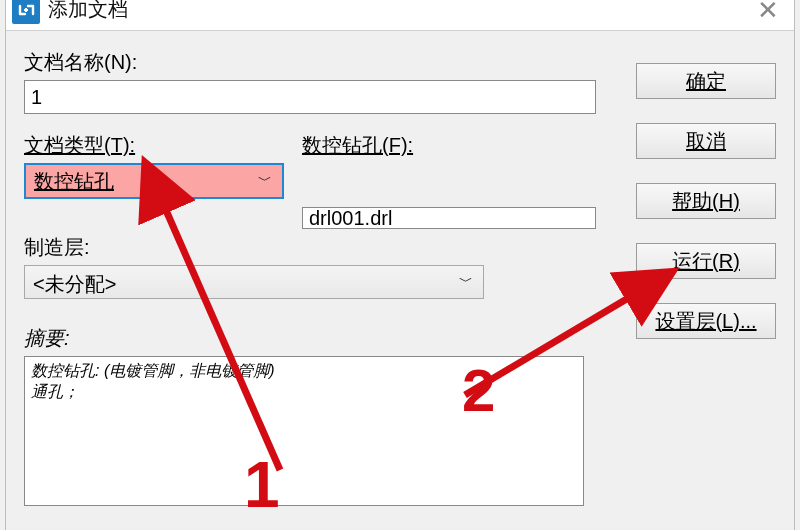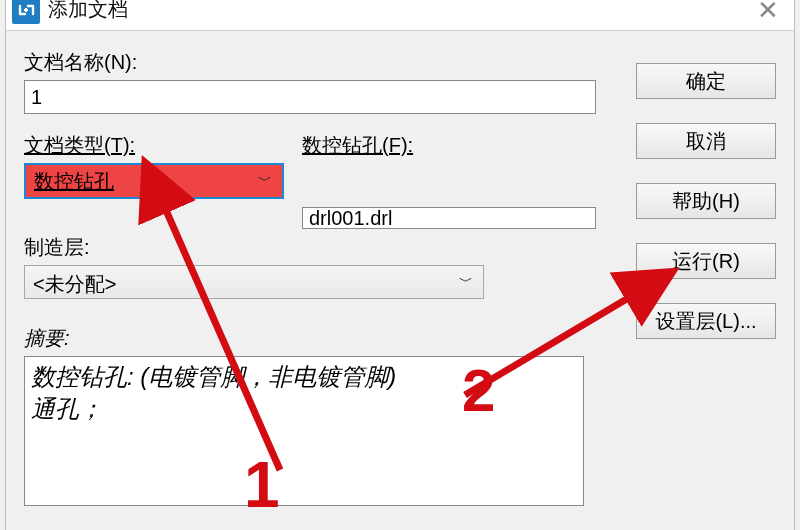--- a/index.html
+++ b/index.html
@@ -65,20 +65,21 @@
   }
   .main-col {
     flex: 1;
   }
   .side-col {
     width: 140px;
     display: flex;
     flex-direction: column;
     gap: 24px;
     padding-top: 14px;
+    text-decoration: underline;
   }
   .label {
     font-size: 20px;
     color: #000;
     margin-bottom: 4px;
     display: block;
   }
   .text-input {
     width: 100%;
     height: 34px;
@@ -96,21 +97,21 @@
   }
   .col-type {
     width: 260px;
   }
   .col-output {
     flex: 1;
   }
   .combo {
     position: relative;
     height: 36px;
-    background: #ef4444;
+    background: #fca5a5;
     border: 2px solid #1e87d6;
     display: flex;
     align-items: center;
     padding: 0 8px;
     font-size: 20px;
   }
   .combo .chev {
     position: absolute;
     right: 10px;
     top: 50%;
@@ -142,21 +143,21 @@
     color: #222;
     font-size: 14px;
   }
   .summary-row { margin-top: 26px; font-style: italic; }
   .summary-box {
     width: 560px;
     height: 150px;
     background: #ffffff;
     border: 1px solid #888;
     padding: 4px 6px;
-    font-size: 24px;
+    font-size: 16px;
     color: #000;
     white-space: pre-line;
     overflow: hidden;
   }
   .btn {
     height: 36px;
     background: linear-gradient(#f8f8f8, #e6e6e6);
     border: 1px solid #9a9a9a;
     display: flex;
     align-items: center;

